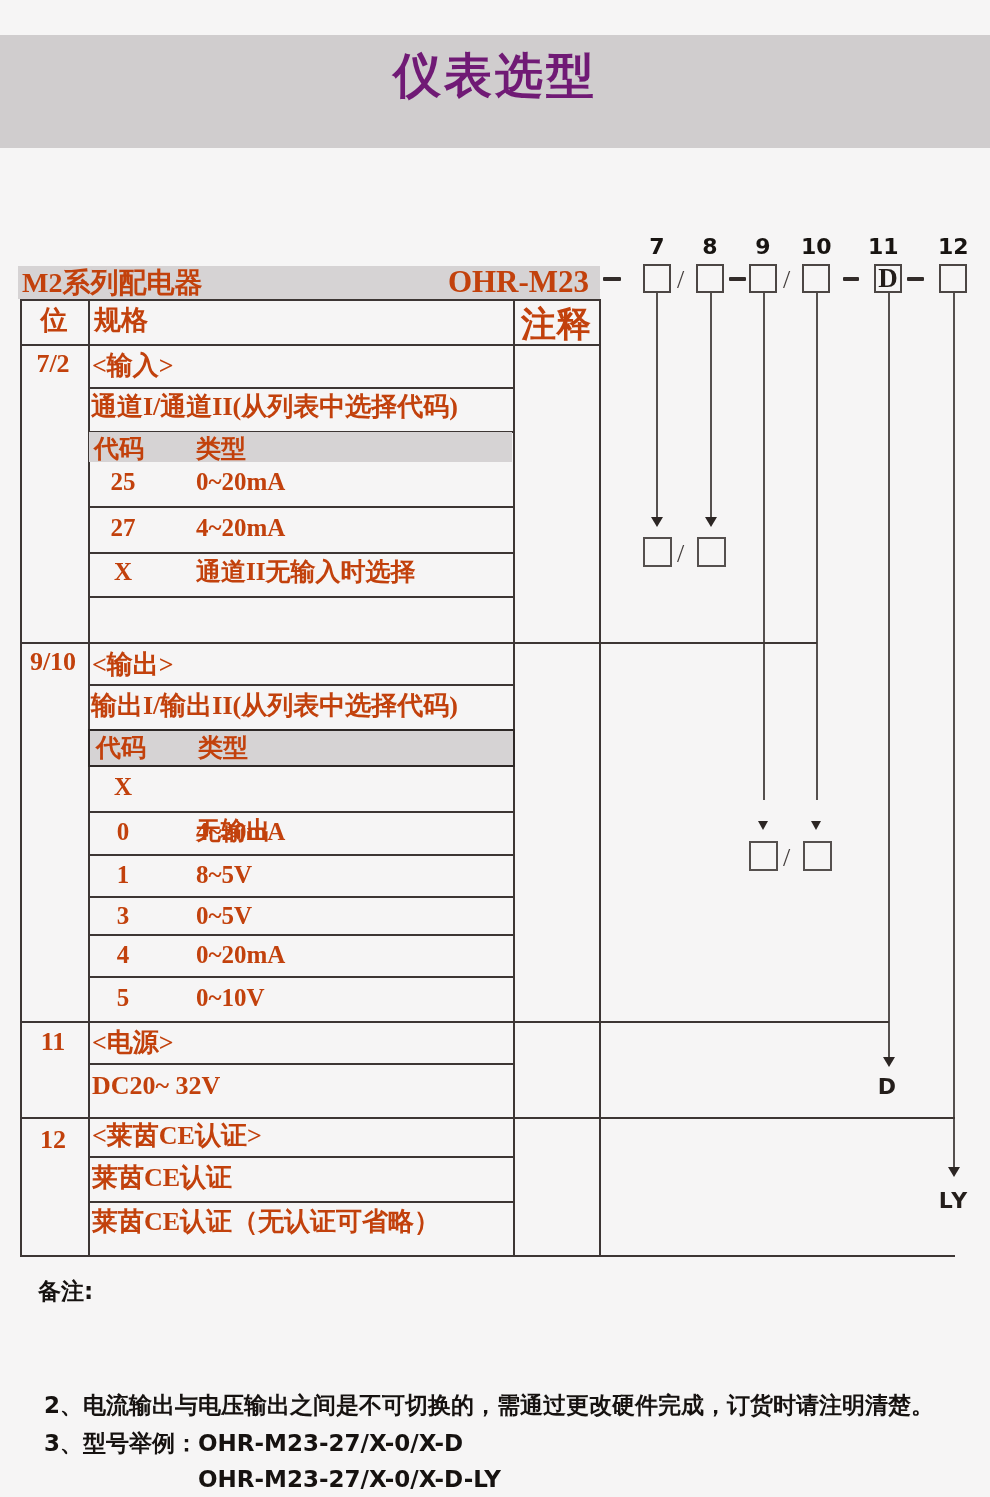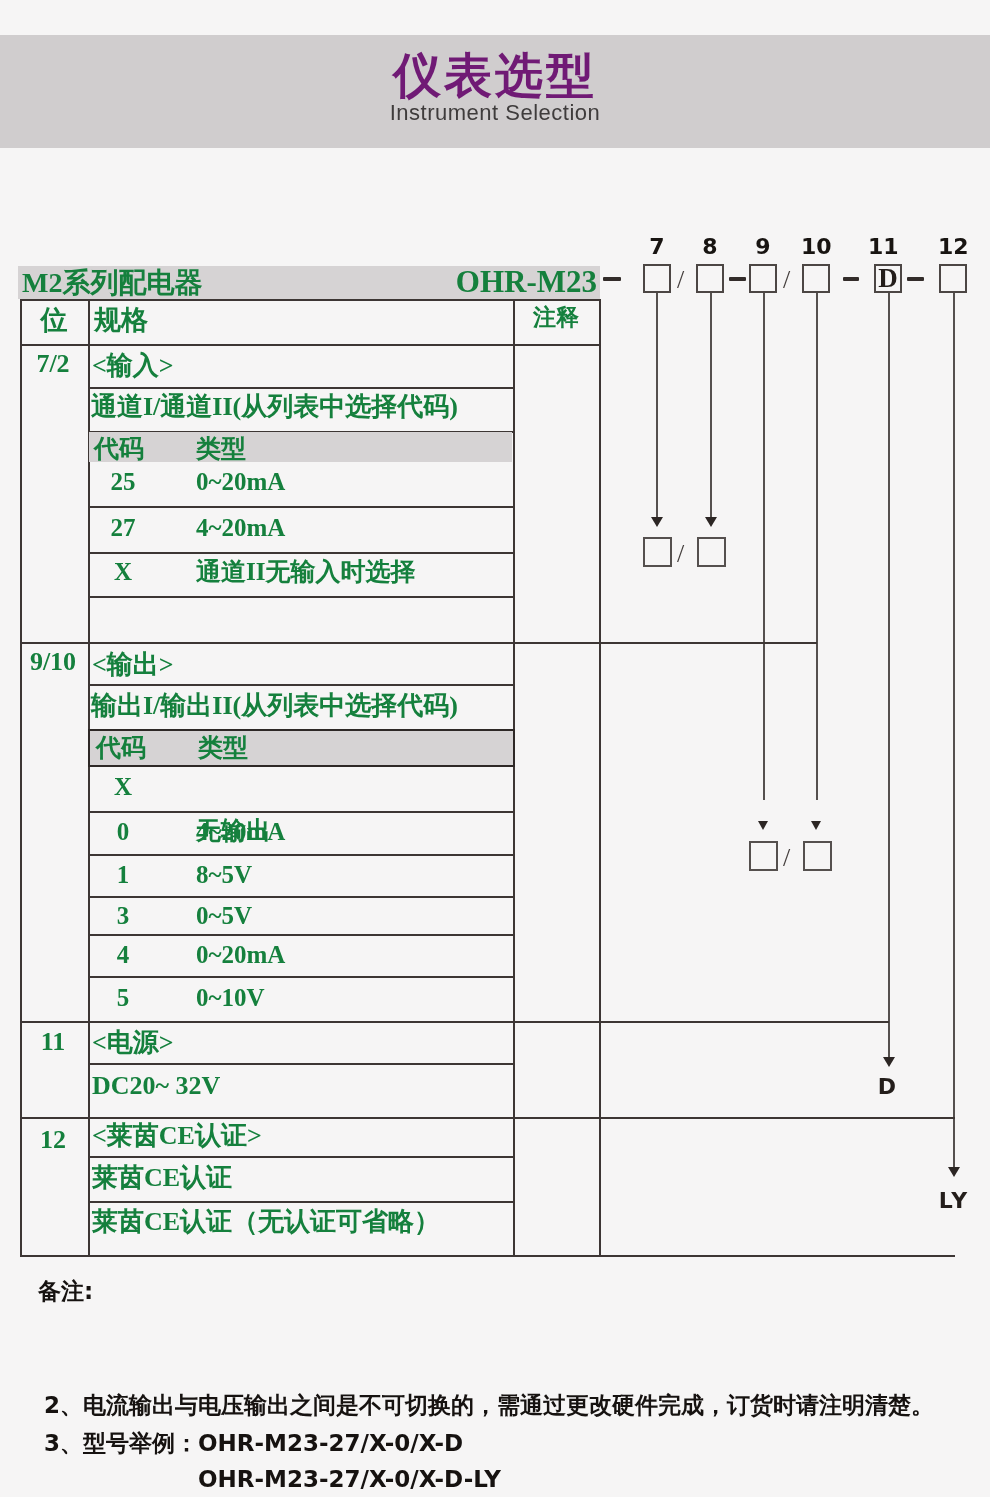--- a/index.html
+++ b/index.html
@@ -9,21 +9,21 @@
   .banner{position:absolute;left:0;top:35px;width:990px;height:113px;background:#d0cdce;text-align:center;}
   .banner-title{margin-top:14px;font-size:48px;font-weight:bold;color:#701a75;letter-spacing:3px;
         font-family:"DejaVu Sans","Liberation Sans",sans-serif;line-height:1.1;}
   .banner-sub{font-size:22px;color:#3f3c3c;margin-top:-2px;letter-spacing:0.5px;}
   .strip{position:absolute;background:#d6d3d4;}
   .hl{position:absolute;height:2px;background:#3d3634;}
   .vl{position:absolute;width:2px;background:#3d3634;}
   .cline{position:absolute;width:1.5px;background:#55504e;}
   
   .t{position:absolute;font-family:"Liberation Serif","DejaVu Serif",serif;font-weight:bold;
-     color:#15803d;font-size:26px;line-height:1.15;white-space:nowrap;}
+     color:#c2410c;font-size:26px;line-height:1.15;white-space:nowrap;}
   .t-center{text-align:center;}
   .code-cell{width:58px;text-align:center;}
   
   .mbox{position:absolute;width:28px;height:29px;border:2px solid#4c4644;box-sizing:border-box;
         background:transparent;text-align:center;}
   .mbox span{font-family:"Liberation Serif","DejaVu Serif",serif;font-weight:bold;font-size:27px;
         color:#241e1b;line-height:25px;}
   .tbox{position:absolute;width:29px;height:30px;border:2px solid#55504e;box-sizing:border-box;}
   .num{position:absolute;width:30px;text-align:center;font-size:22px;font-weight:bold;color:#181411;
        font-family:"DejaVu Sans","Liberation Sans",sans-serif;}
@@ -38,26 +38,25 @@
   .note{position:absolute;font-family:"DejaVu Sans","Liberation Sans",sans-serif;font-weight:bold;
        color:#161210;font-size:23px;white-space:nowrap;}
 </style>
 </head>
 <body>
 
 <div class="page">
 
   <div class="banner">
     <div class="banner-title">仪表选型</div>
-    <div class="banner-sub">Instrument Selection</div>
   </div>
 
   <div class="strip" style="left:18px;top:266px;width:582px;height:33px;"></div>
   <div class="t" style="left:22px;top:267px;font-size:28px;">M2系列配电器</div>
-  <div class="t" style="left:440px;top:264px;width:157px;text-align:right;font-size:31px;">OHR-M23</div>
+  <div class="t" style="left:440px;top:264px;width:157px;text-align:center;font-size:31px;">OHR-M23</div>
 
   <div class="num" style="left:642px;top:234px;">7</div>
   <div class="num" style="left:695px;top:234px;">8</div>
   <div class="num" style="left:748px;top:234px;">9</div>
   <div class="num" style="left:801px;top:234px;">10</div>
   <div class="num" style="left:868px;top:234px;">11</div>
   <div class="num" style="left:938px;top:234px;">12</div>
 
   <div class="dash" style="left:603px;top:277px;width:18px;"></div>
   <div class="mbox" style="left:643px;top:264px;"></div>
@@ -119,21 +118,21 @@
   <div class="hl" style="left:88px;top:854px;width:427px;"></div>
   <div class="hl" style="left:88px;top:896px;width:427px;"></div>
   <div class="hl" style="left:88px;top:934px;width:427px;"></div>
   <div class="hl" style="left:88px;top:976px;width:427px;"></div>
   <div class="hl" style="left:88px;top:1063px;width:427px;"></div>
   <div class="hl" style="left:88px;top:1156px;width:427px;"></div>
   <div class="hl" style="left:88px;top:1201px;width:427px;"></div>
 
   <div class="t t-center" style="left:20px;top:305px;width:68px;font-size:27px;">位</div>
   <div class="t" style="left:94px;top:305px;font-size:27px;">规格</div>
-  <div class="t t-center" style="left:513px;top:305px;width:86px;font-size:23px;">注释</div>
+  <div class="t t-center" style="left:513px;top:305px;width:86px;font-size:35px;">注释</div>
 
   <div class="t t-center" style="left:20px;top:349px;width:66px;">7/2</div>
   <div class="t" style="left:92px;top:351px;">&lt;输入&gt;</div>
   <div class="t" style="left:91px;top:392px;">通道I/通道II(从列表中选择代码)</div>
   <div class="strip" style="left:89px;top:432px;width:423px;height:30px;"></div>
   <div class="t" style="left:94px;top:435px;font-size:25px;">代码</div>
   <div class="t" style="left:196px;top:435px;font-size:25px;">类型</div>
   <div class="t code-cell" style="left:94px;top:468px;font-size:25px;">25</div>
   <div class="t" style="left:196px;top:468px;font-size:25px;">0~20mA</div>
   <div class="t code-cell" style="left:94px;top:514px;font-size:25px;">27</div>

